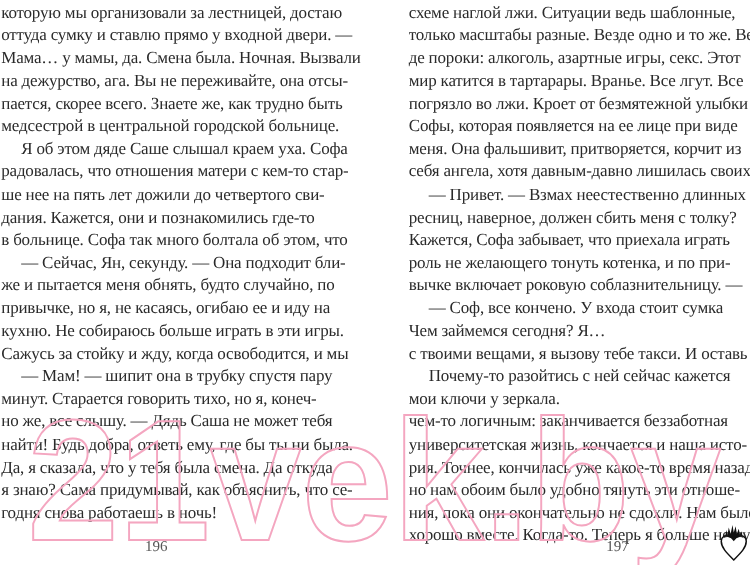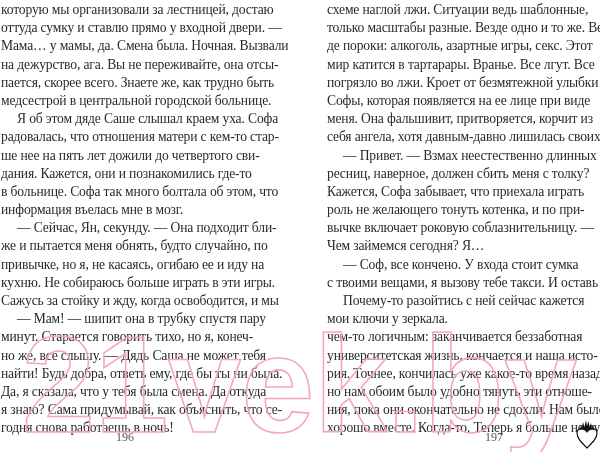--- a/index.html
+++ b/index.html
@@ -45,21 +45,20 @@
       <span class="line">оттуда сумку и ставлю прямо у входной двери. —</span>
       <span class="line">Мама… у мамы, да. Смена была. Ночная. Вызвали</span>
       <span class="line">на дежурство, ага. Вы не переживайте, она отсы-</span>
       <span class="line">пается, скорее всего. Знаете же, как трудно быть</span>
       <span class="line last">медсестрой в центральной городской больнице.</span>
       <span class="line indent">Я об этом дяде Саше слышал краем уха. Софа</span>
       <span class="line">радовалась, что отношения матери с кем-то стар-</span>
       <span class="line">ше нее на пять лет дожили до четвертого сви-</span>
       <span class="line">дания. Кажется, они и познакомились где-то</span>
       <span class="line">в больнице. Софа так много болтала об этом, что</span>
-      <span class="line last">информация въелась мне в мозг.</span>
       <span class="line indent">— Сейчас, Ян, секунду. — Она подходит бли-</span>
       <span class="line">же и пытается меня обнять, будто случайно, по</span>
       <span class="line">привычке, но я, не касаясь, огибаю ее и иду на</span>
       <span class="line">кухню. Не собираюсь больше играть в эти игры.</span>
       <span class="line">Сажусь за стойку и жду, когда освободится, и мы</span>
       <span class="line indent">— Мам! — шипит она в трубку спустя пару</span>
       <span class="line">минут. Старается говорить тихо, но я, конеч-</span>
       <span class="line">но же, все слышу. — Дядь Саша не может тебя</span>
       <span class="line">найти! Будь добра, ответь ему, где бы ты ни была.</span>
       <span class="line">Да, я сказала, что у тебя была смена. Да откуда</span>
@@ -77,22 +76,22 @@
       <span class="line">мир катится в тартарары. Вранье. Все лгут. Все</span>
       <span class="line">погрязло во лжи. Кроет от безмятежной улыбки</span>
       <span class="line">Софы, которая появляется на ее лице при виде</span>
       <span class="line">меня. Она фальшивит, притворяется, корчит из</span>
       <span class="line">себя ангела, хотя давным-давно лишилась своих</span>
       <span class="line indent">— Привет. — Взмах неестественно длинных</span>
       <span class="line">ресниц, наверное, должен сбить меня с толку?</span>
       <span class="line">Кажется, Софа забывает, что приехала играть</span>
       <span class="line">роль не желающего тонуть котенка, и по при-</span>
       <span class="line">вычке включает роковую соблазнительницу. —</span>
+      <span class="line indent">— Соф, все кончено. У входа стоит сумка</span>
       <span class="line last">Чем займемся сегодня? Я…</span>
-      <span class="line indent">— Соф, все кончено. У входа стоит сумка</span>
       <span class="line">с твоими вещами, я вызову тебе такси. И оставь</span>
       <span class="line indent">Почему-то разойтись с ней сейчас кажется</span>
       <span class="line last">мои ключи у зеркала.</span>
       <span class="line">чем-то логичным: заканчивается беззаботная</span>
       <span class="line">университетская жизнь, кончается и наша исто-</span>
       <span class="line">рия. Точнее, кончилась уже какое-то время назад,</span>
       <span class="line">но нам обоим было удобно тянуть эти отноше-</span>
       <span class="line">ния, пока они окончательно не сдохли. Нам было</span>
       <span class="line">хорошо вместе. Когда-то. Теперь я больше не чув-</span>
     </div>

